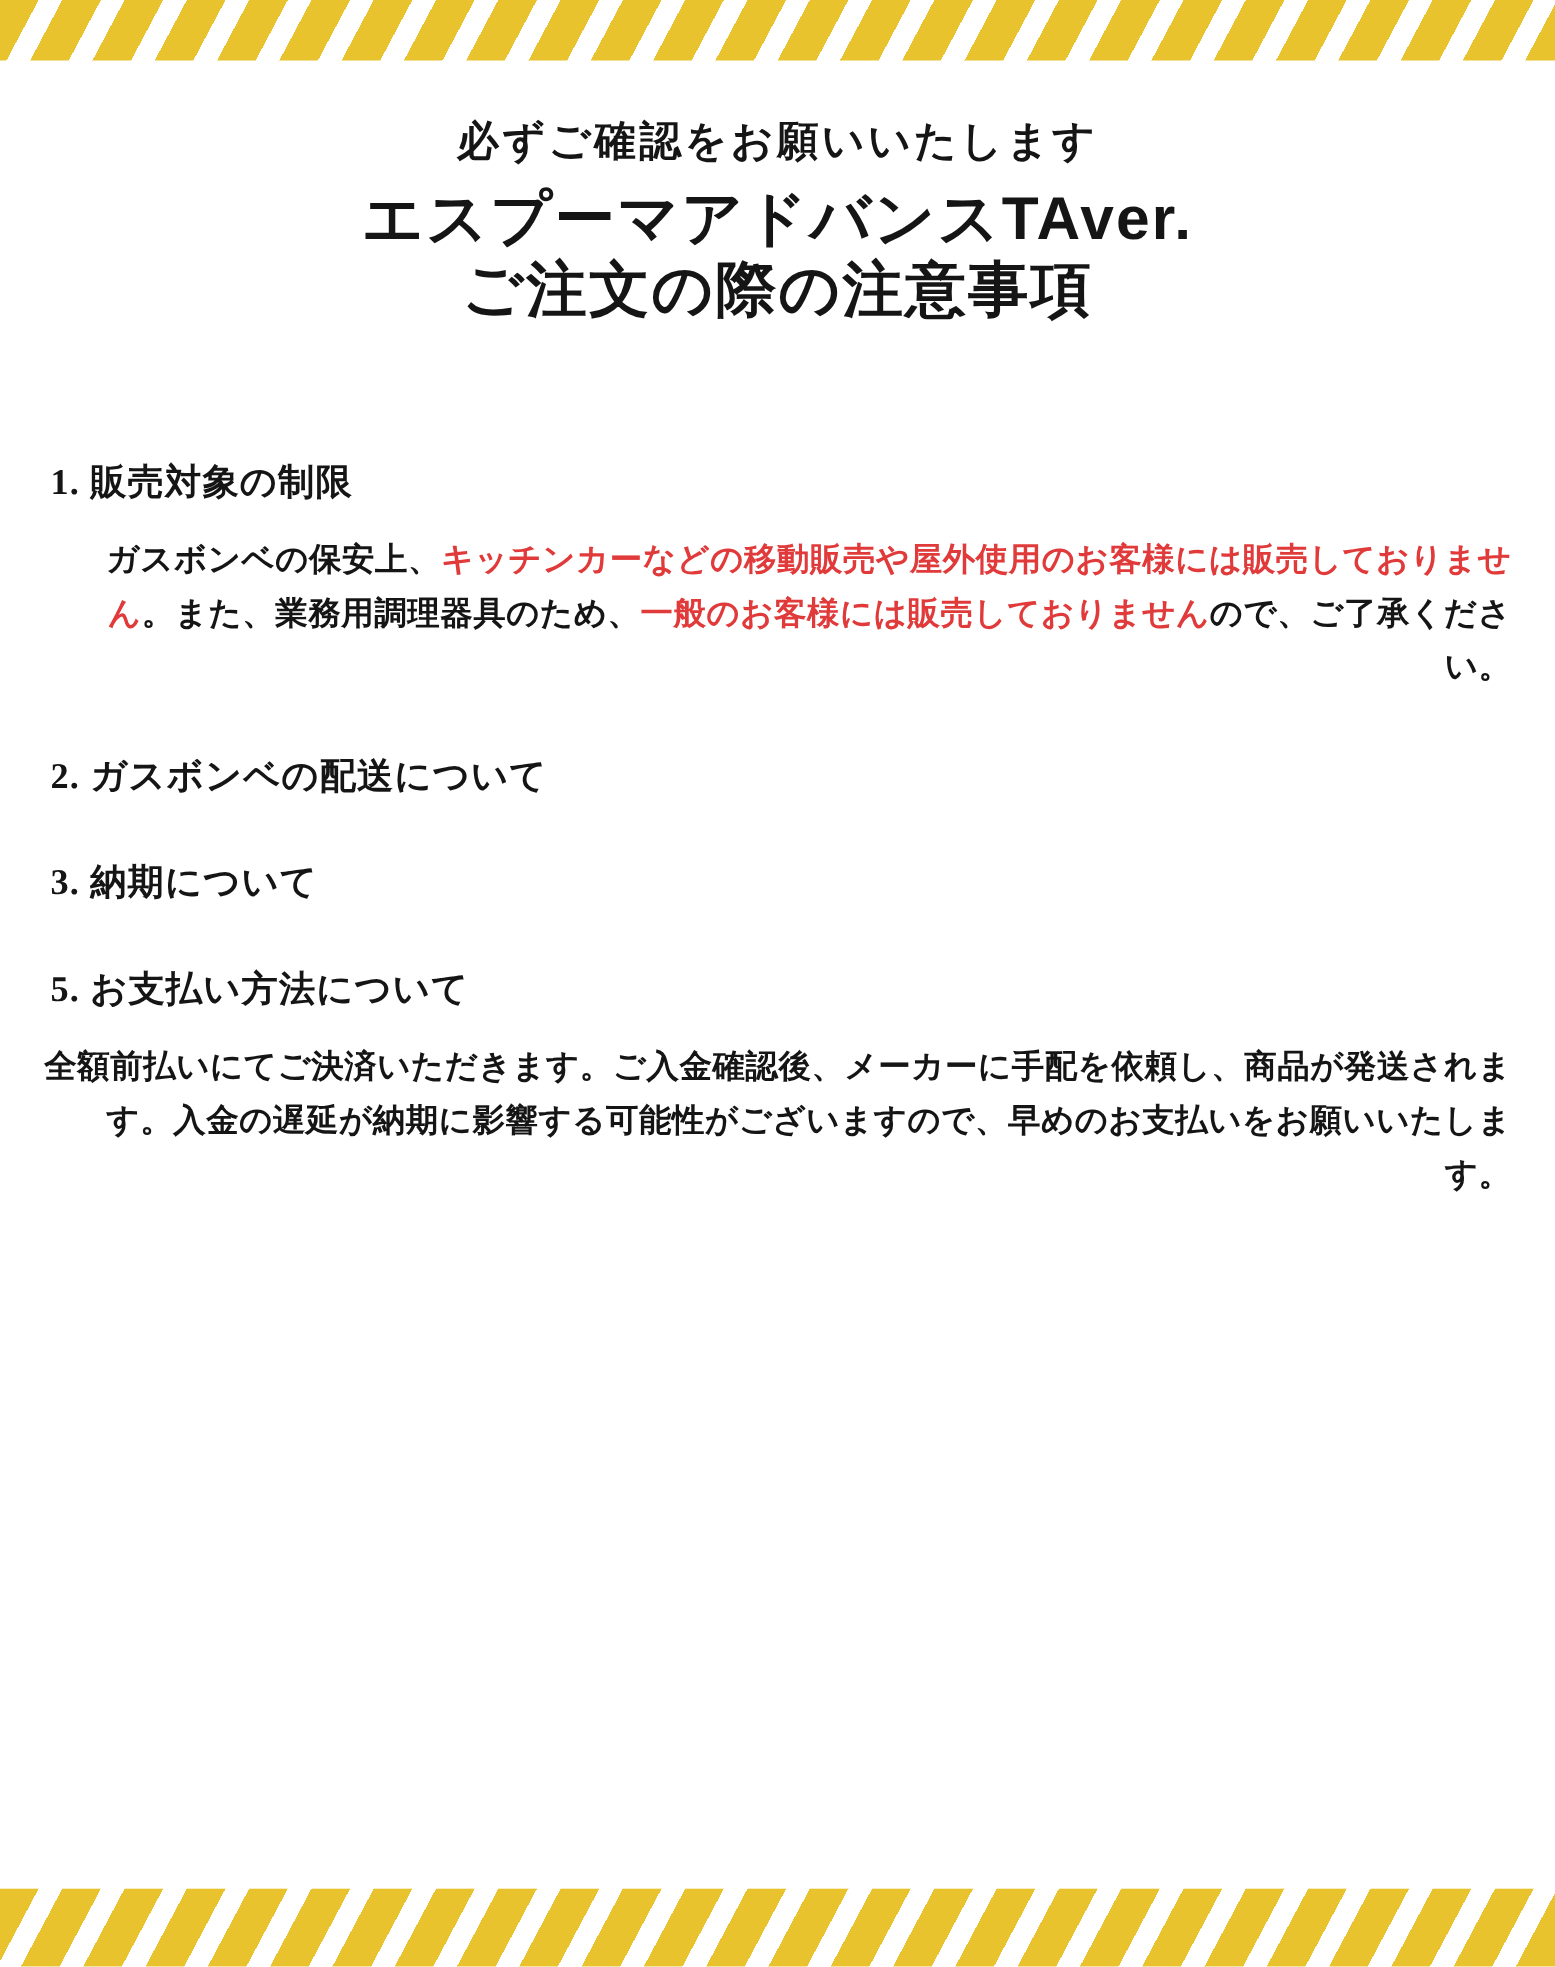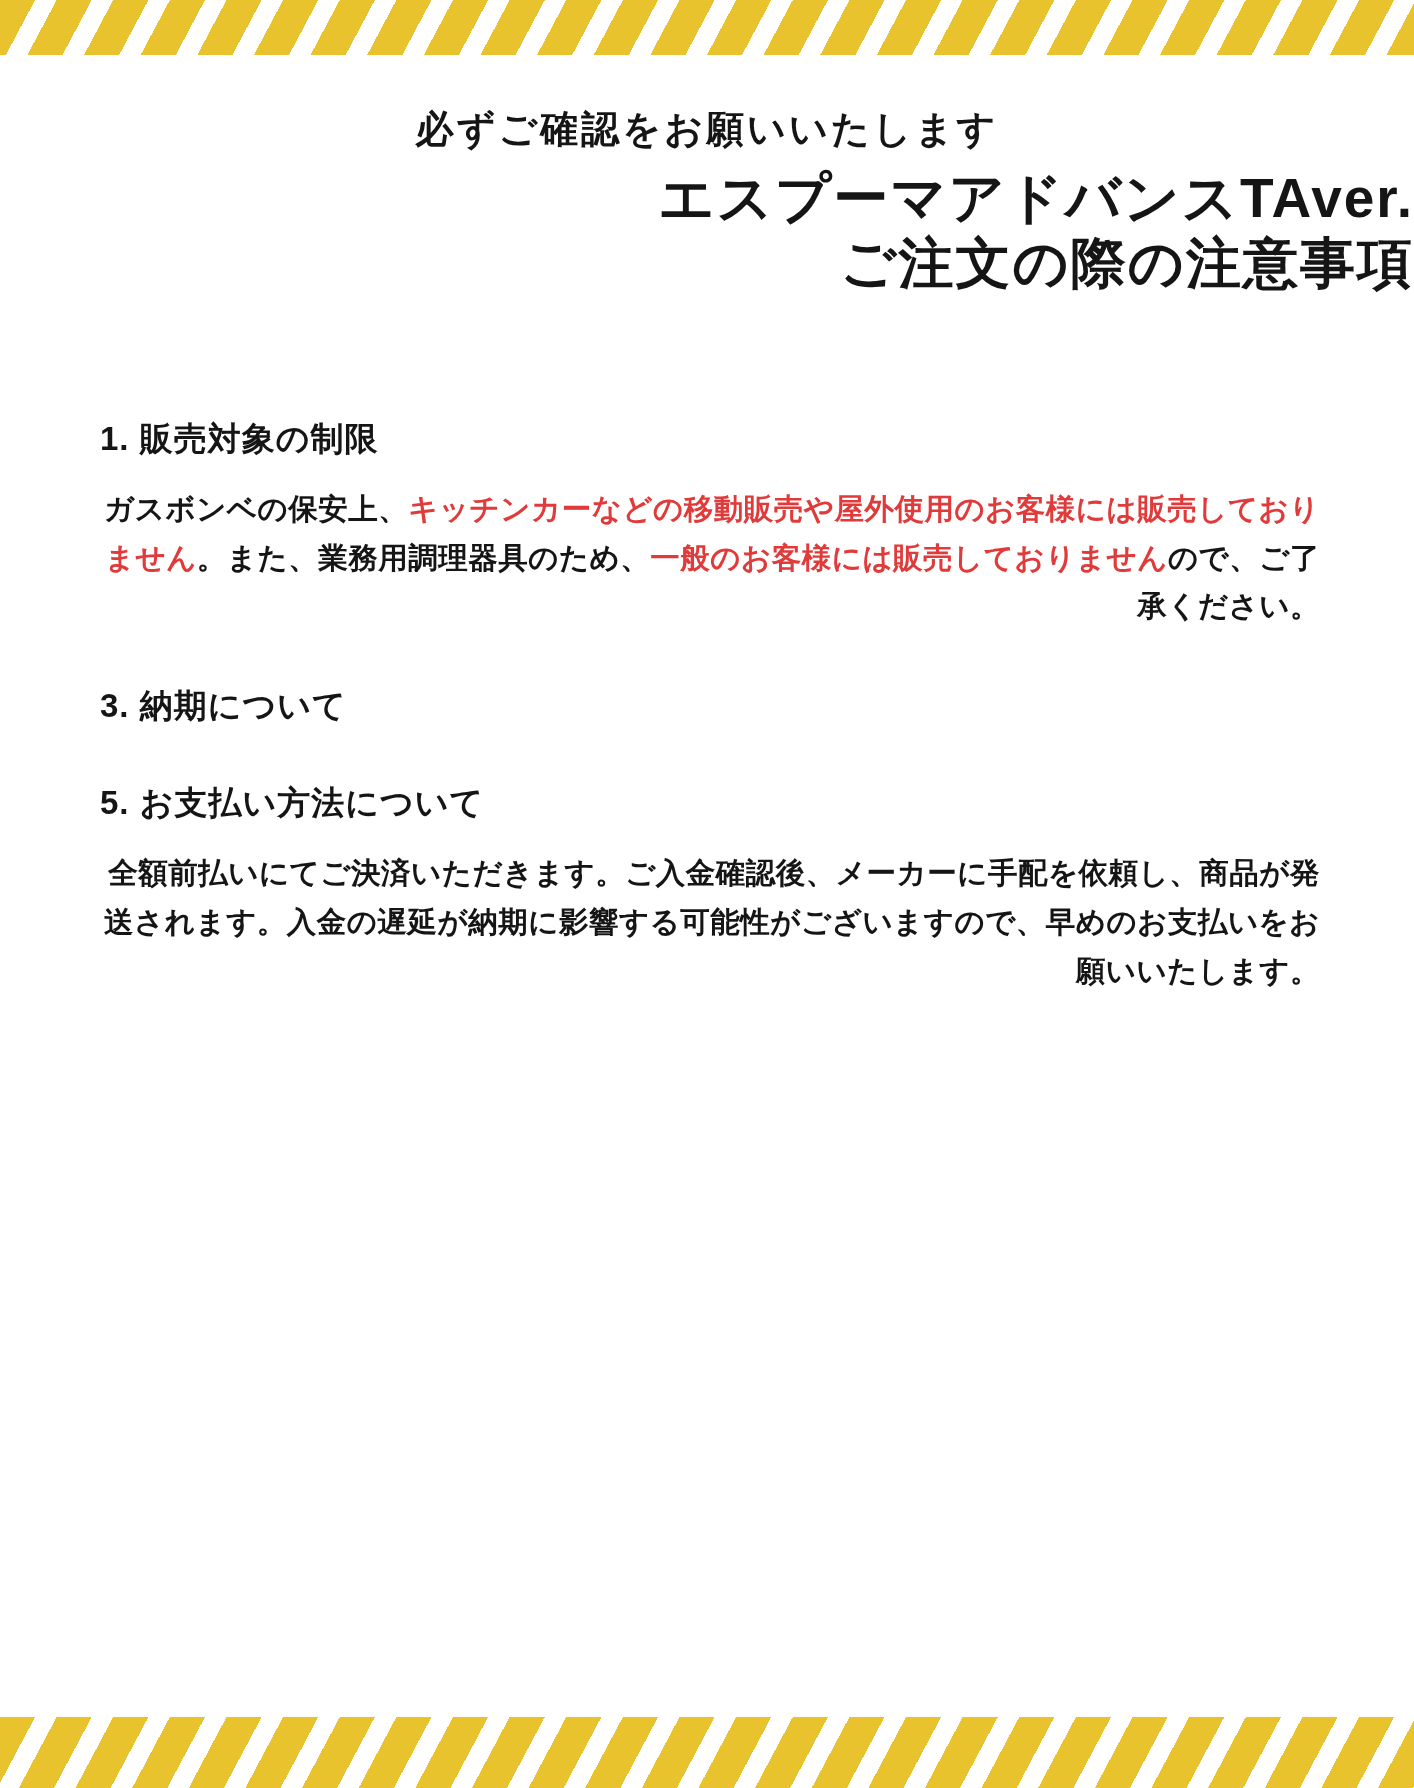--- a/index.html
+++ b/index.html
@@ -33,24 +33,23 @@
     font-size: 38px;
     line-height: 1.26;
     letter-spacing: 3px;
     text-align: center;
   }
   .title {
     margin-top: 12px;
     font-size: 55px;
     line-height: 1.18;
     letter-spacing: 2px;
-    text-align: right;
   }
 
-  main { margin-top: 122px; padding: 0 94px; }
+  main { margin-top: 122px; padding: 0 40px; font-family: Liberation Serif, serif; }
   section + section { margin-top: 54px; }
   h2 {
     font-size: 33px;
     line-height: 1.3;
     letter-spacing: 1px;
     padding-left: 6px;
   }
   p.body {
     margin-top: 24px;
     font-size: 29.5px;
@@ -75,20 +74,21 @@
     </div>
   </header>
 
   <main>
   <section>
     <h2>1. 販売対象の制限</h2>
     <p class="body"><span class="seg-black">ガスボンベの保安上、</span><span class="seg-red">キッチンカーなどの移動販売や屋外使用のお客様には販売しておりません</span><span class="seg-black">。また、業務用調理器具のため、</span><span class="seg-red">一般のお客様には販売しておりません</span><span class="seg-black">ので、ご了承ください。</span></p>
   </section>
 
   <section>
+    <h2>2. ガスボンベの配送について</h2>
   </section>
 
   <section>
     <h2>3. 納期について</h2>
   </section>
 
 
   <section>
     <h2>5. お支払い方法について</h2>
     <p class="body"><span class="seg-black">全額前払いにてご決済いただきます。ご入金確認後、メーカーに手配を依頼し、商品が発送されます。入金の遅延が納期に影響する可能性がございますので、早めのお支払いをお願いいたします。</span></p>

